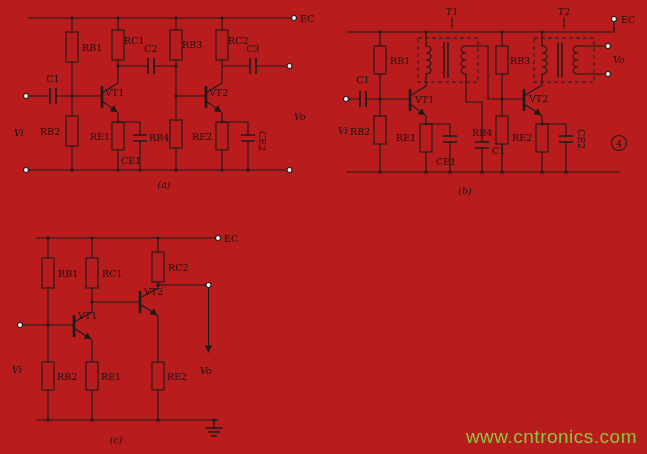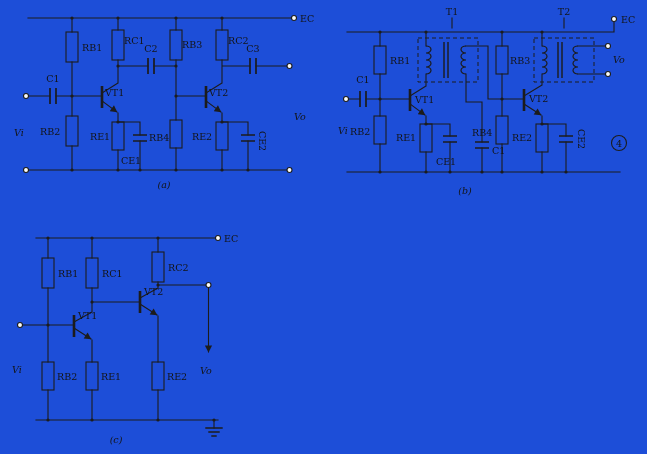--- a/index.html
+++ b/index.html
@@ -1,16 +1,16 @@
 <!DOCTYPE html>
 <html><head>
 <meta charset="utf-8">
 <style>
   html,body{margin:0;padding:0;background:#ffffff;}
-  .stage{position:relative;width:647px;height:454px;background:#1d4ed8;overflow:hidden;
+  .stage{position:relative;width:647px;height:454px;background:#b91c1c;overflow:hidden;
          font-family:"DejaVu Serif",serif;}
   .stage svg{position:absolute;}
   .wire{stroke:#1c1c1c;stroke-width:1.1;fill:none;stroke-linecap:square;}
   .plate{stroke:#1c1c1c;stroke-width:1.7;fill:none;}
   .bar{stroke:#1c1c1c;stroke-width:2.6;fill:none;}
   .comp rect{stroke:#1c1c1c;fill:none;stroke-width:1.1;}
   .coil{stroke:#1c1c1c;fill:none;stroke-width:1.2;}
   .core{stroke:#1c1c1c;stroke-width:1.4;fill:none;}
   .dash{stroke:#1c1c1c;stroke-width:1;fill:none;stroke-dasharray:4 3;}
   .term{stroke:#1c1c1c;stroke-width:1.1;fill:#fcfbf7;}
@@ -294,13 +294,14 @@
     <text x="70" y="97">VT1</text>
     <text x="136" y="73">VT2</text>
     <text x="4" y="151" class="it">Vi</text>
     <text x="49" y="158">RB2</text>
     <text x="93" y="158">RE1</text>
     <text x="159" y="158">RE2</text>
     <text x="192" y="152" class="it">Vo</text>
     <text x="108" y="221" text-anchor="middle" class="cap">(c)</text>
   </svg>
 
+  <div class="wm">www.cntronics.com</div>
 </div>
 
 </body></html>

